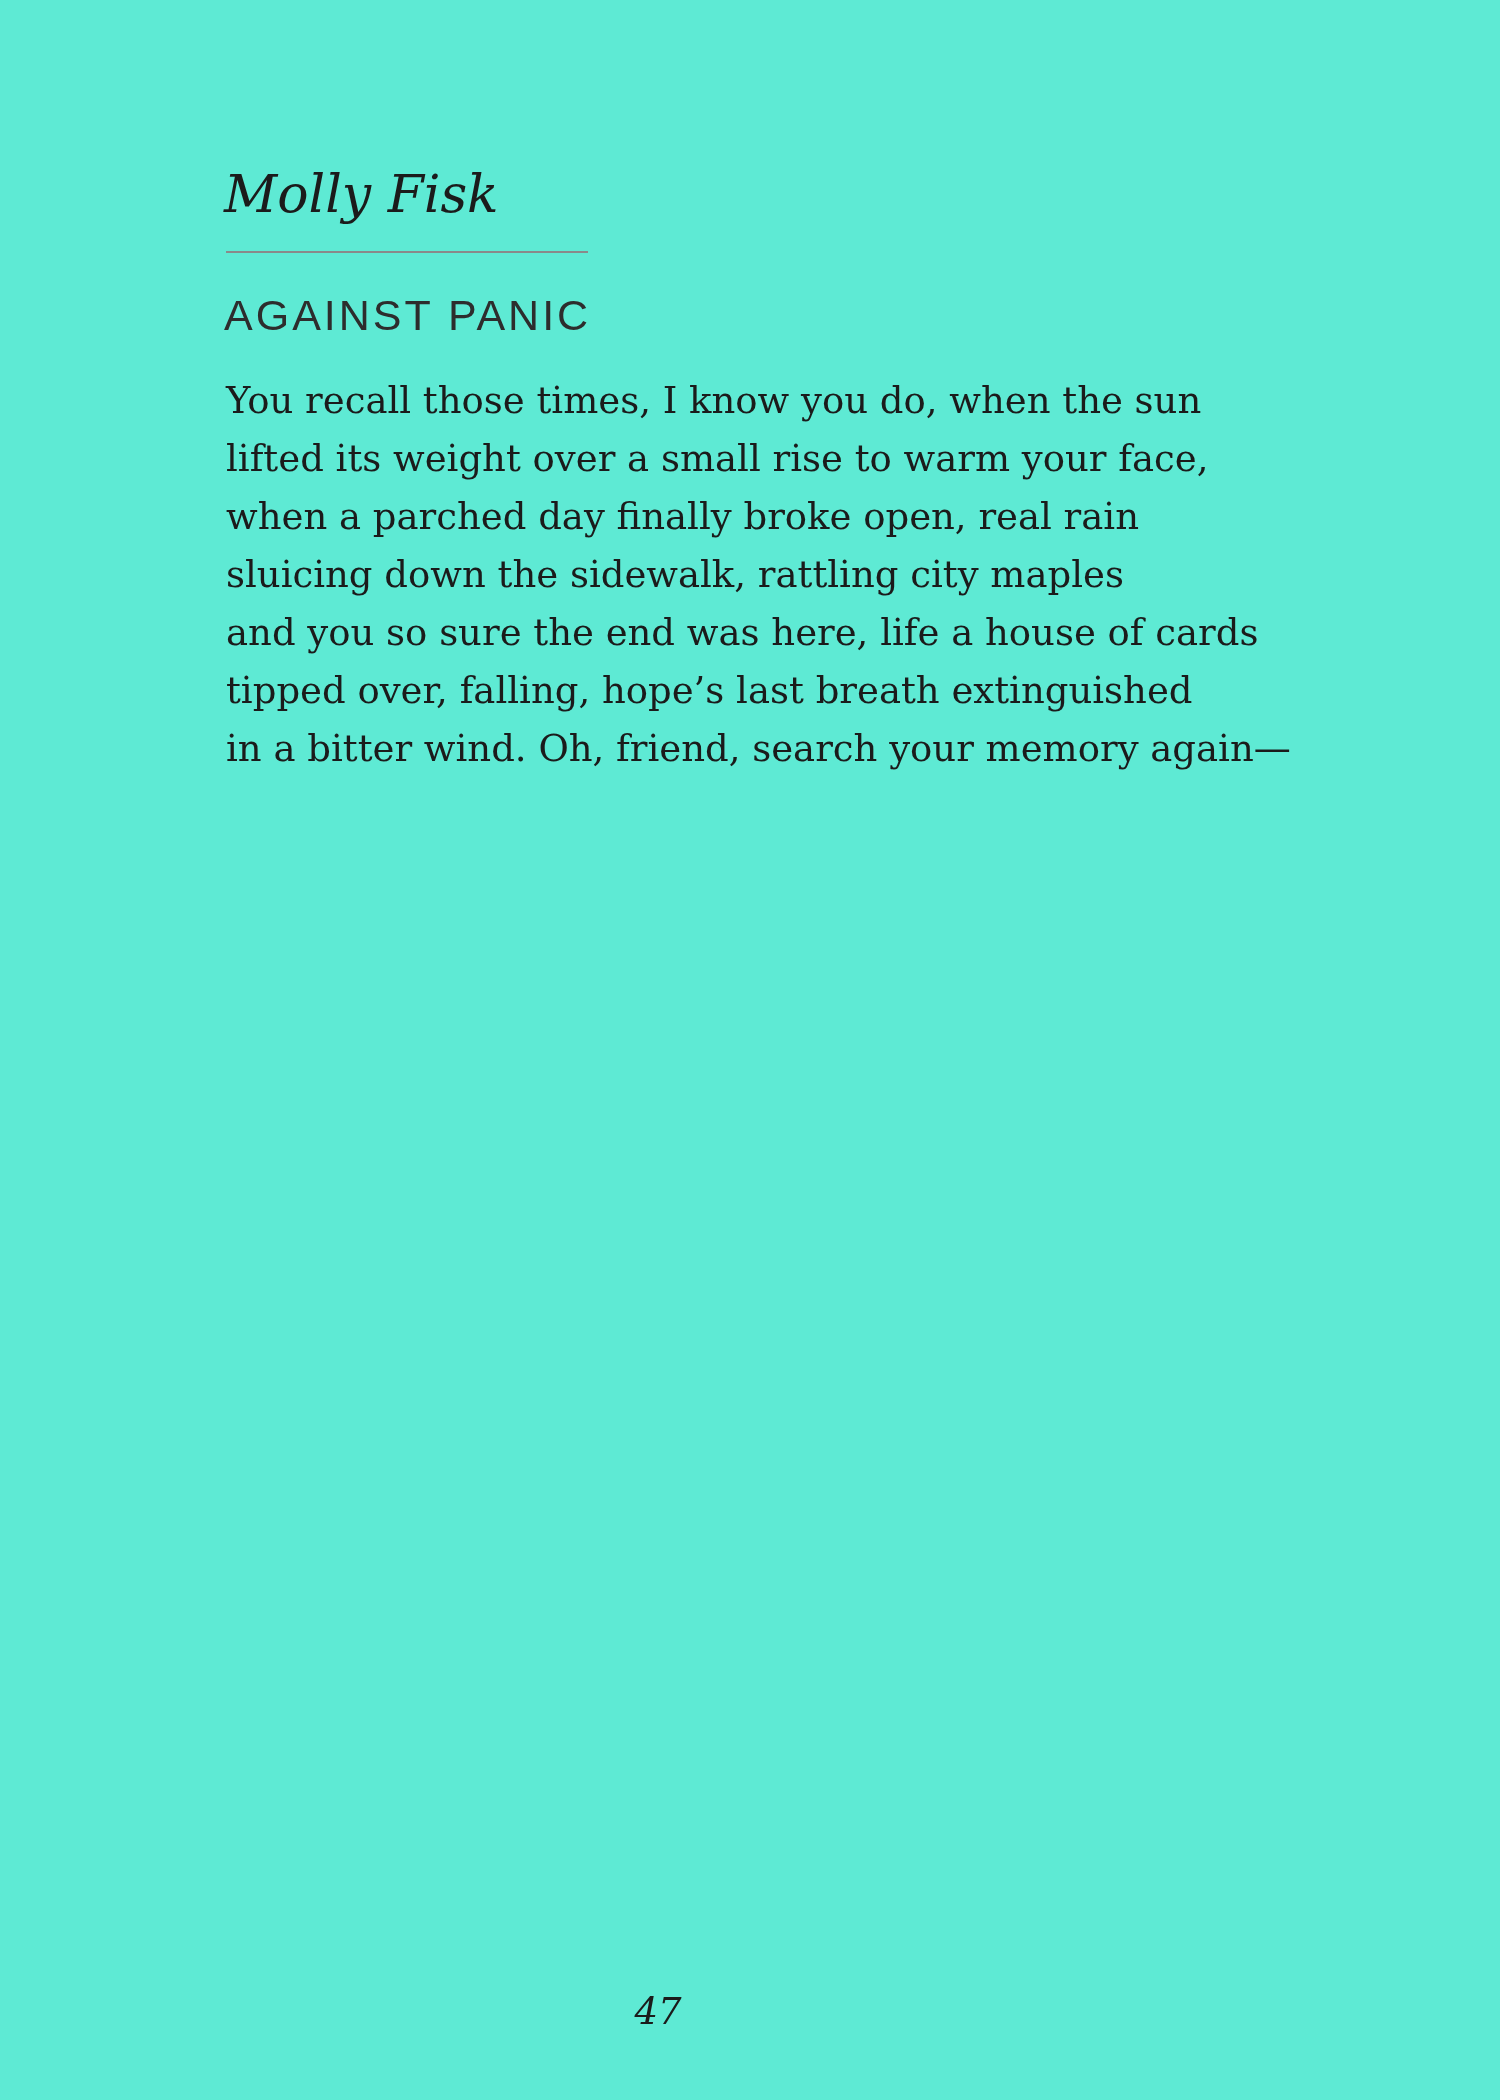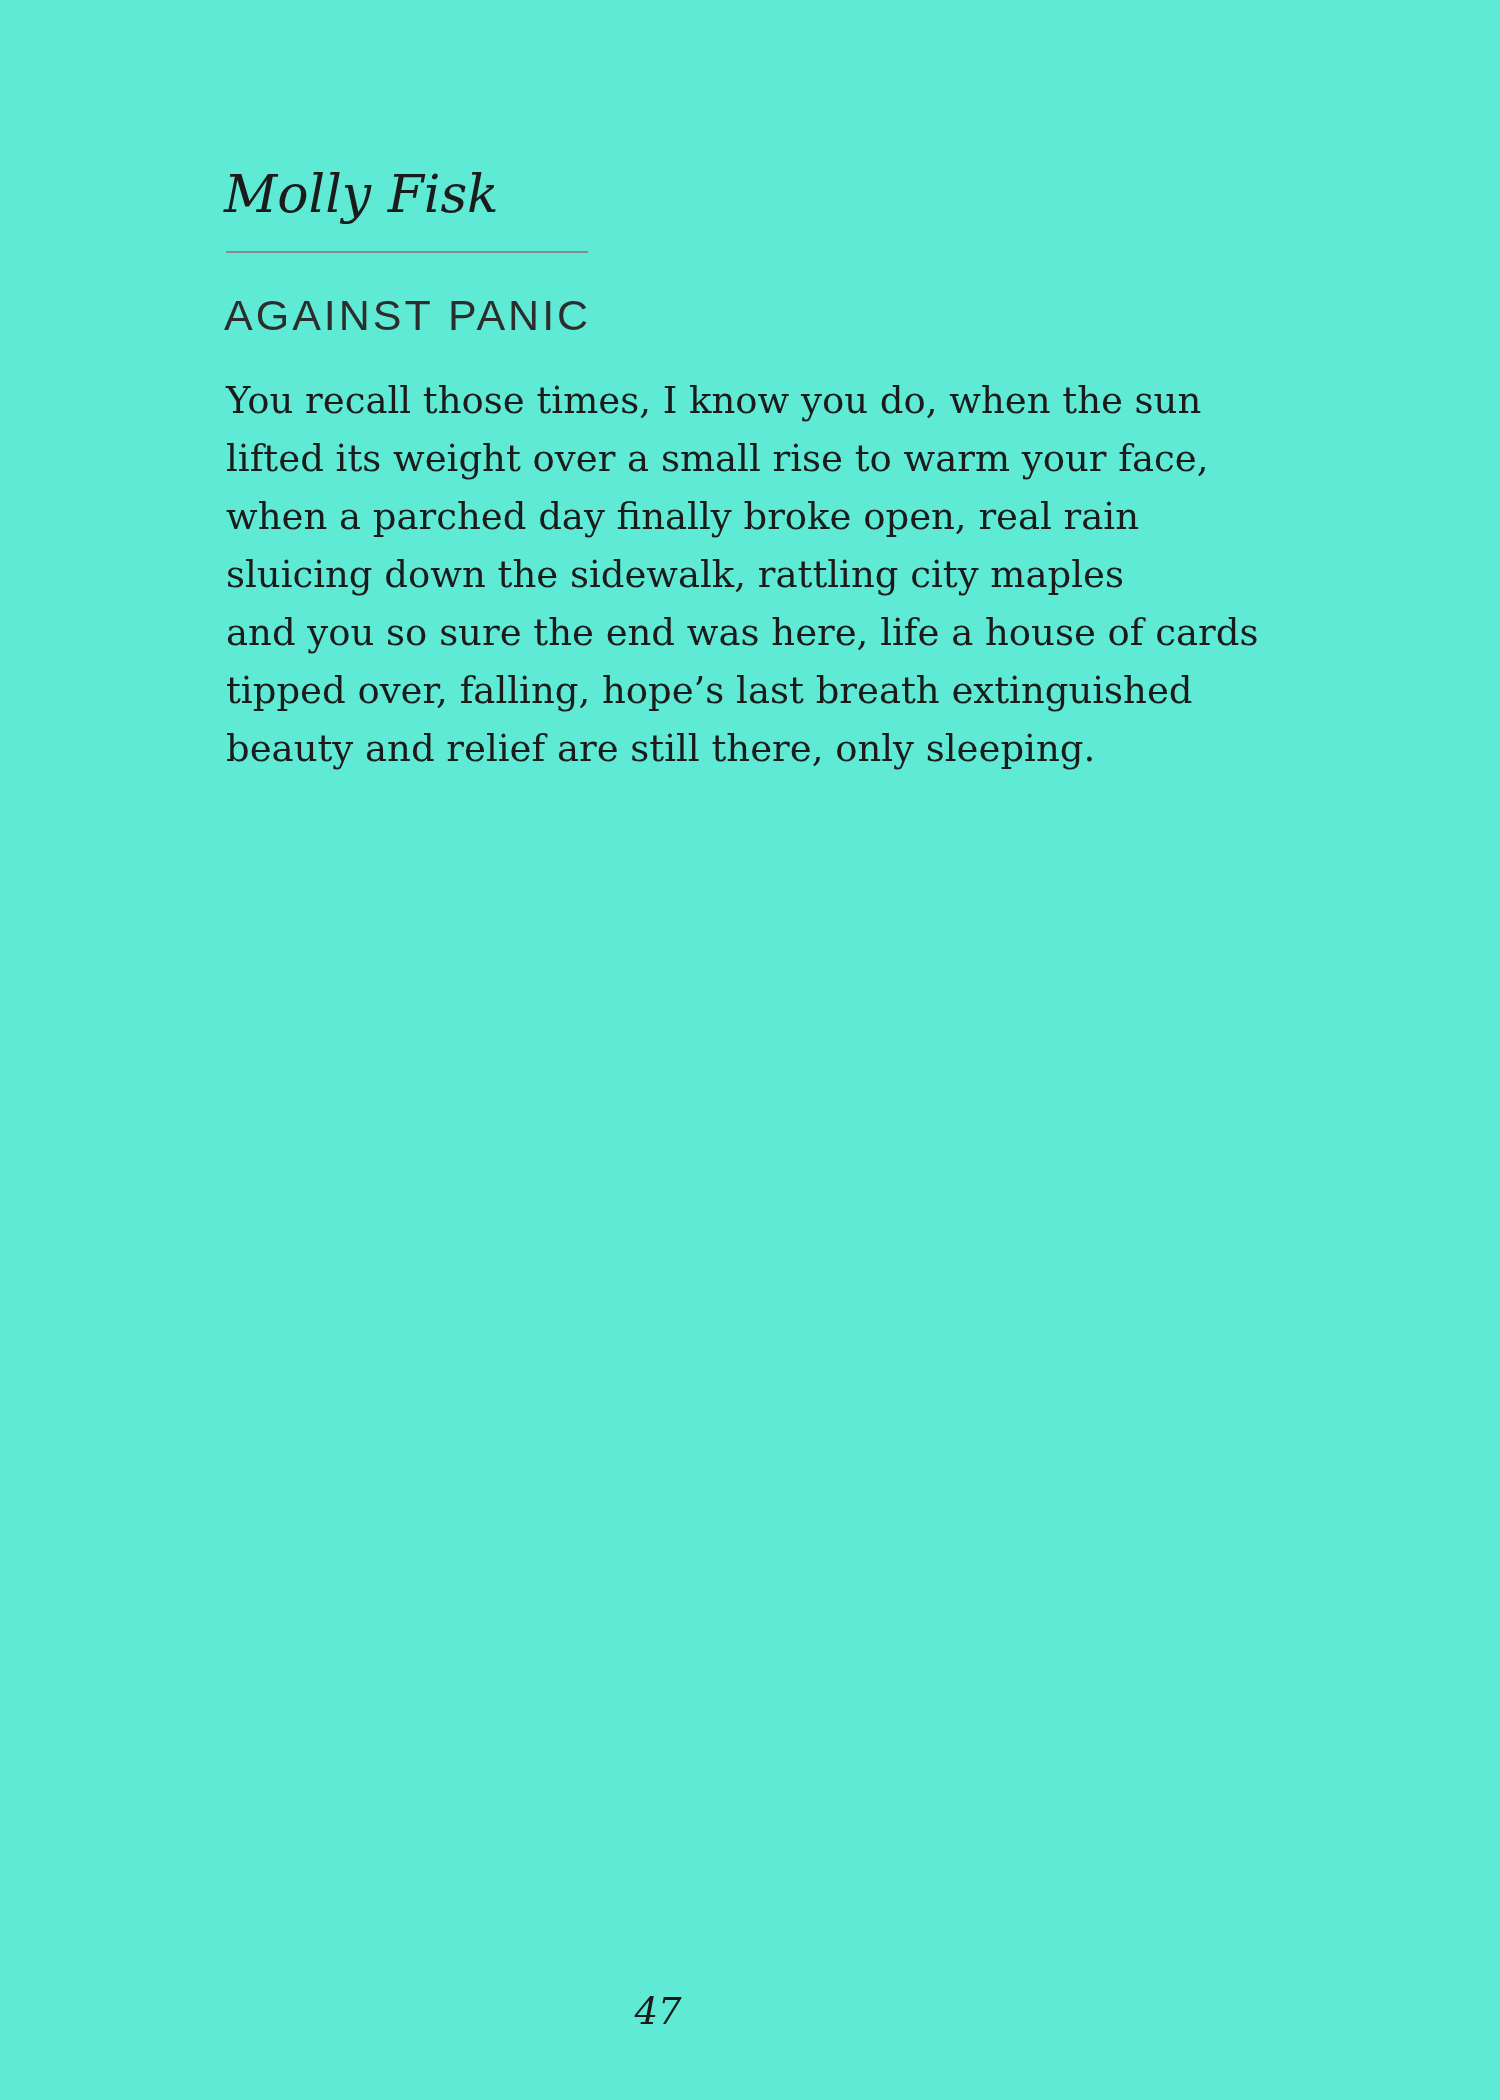--- a/index.html
+++ b/index.html
@@ -86,18 +86,18 @@
 
   <div class="poem-title">AGAINST PANIC</div>
 
   <div class="poem">
     <div class="poem-line">You recall those times, I know you do, when the sun</div>
     <div class="poem-line">lifted its weight over a small rise to warm your face,</div>
     <div class="poem-line">when a parched day finally broke open, real rain</div>
     <div class="poem-line">sluicing down the sidewalk, rattling city maples</div>
     <div class="poem-line">and you so sure the end was here, life a house of cards</div>
     <div class="poem-line">tipped over, falling, hope’s last breath extinguished</div>
-    <div class="poem-line">beauty and relief are still there, only sleeping.</div>
+    <div class="poem-line">in a bitter wind. Oh, friend, search your memory again—</div>
   </div>
 
   <div class="folio">47</div>
 
 </div>
 
 </body></html>

